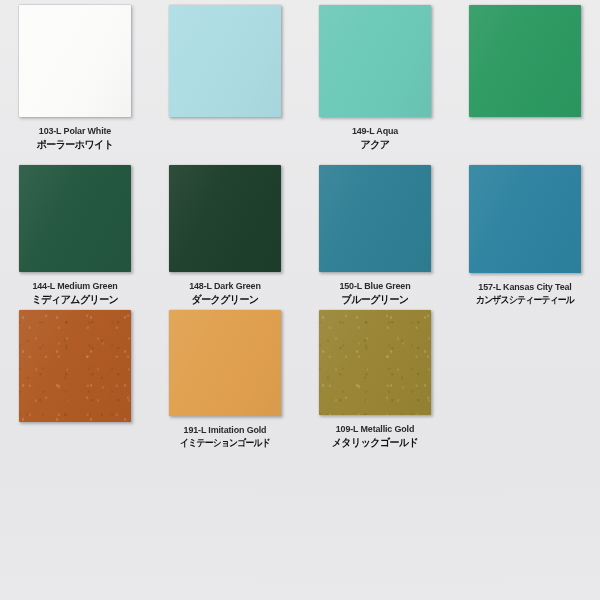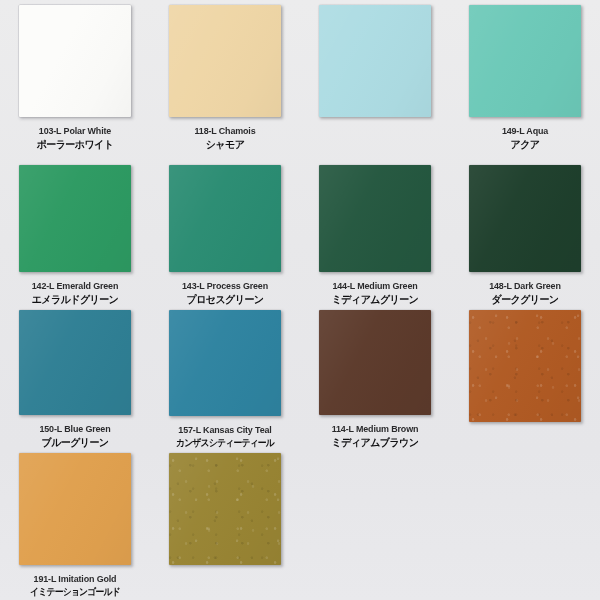--- a/index.html
+++ b/index.html
@@ -137,29 +137,20 @@
       <div class="chip-wrap">
         <div class="chip pale" style="background-color: rgb(252, 252, 250);"></div>
       </div>
       <div class="labels">
         <div class="label-en">103-L Polar White</div>
         <div class="label-ja">ポーラーホワイト</div>
       </div>
     </div>
 
 
-    <div class="swatch-cell row-1">
-      <div class="chip-wrap">
-        <div class="chip" style="background-color: rgb(239, 214, 166);"></div>
-      </div>
-      <div class="labels">
-        <div class="label-en">118-L Chamois</div>
-        <div class="label-ja">シャモア</div>
-      </div>
-    </div>
 
 
     <div class="swatch-cell row-2">
       <div class="chip-wrap">
         <div class="chip" style="background-color: rgb(173, 220, 227);"></div>
       </div>
     </div>
 
     <div class="swatch-cell row-2">
       <div class="chip-wrap">
@@ -168,35 +159,22 @@
       <div class="labels">
         <div class="label-en">149-L Aqua</div>
         <div class="label-ja">アクア</div>
       </div>
     </div>
 
     <div class="swatch-cell row-2">
       <div class="chip-wrap">
         <div class="chip" style="background-color: rgb(45, 154, 98);"></div>
       </div>
-      <div class="labels">
-        <div class="label-en">142-L Emerald Green</div>
-        <div class="label-ja">エメラルドグリーン</div>
-      </div>
-    </div>
-
-    <div class="swatch-cell row-2">
-      <div class="chip-wrap">
-        <div class="chip" style="background-color: rgb(42, 140, 114);"></div>
-      </div>
-      <div class="labels">
-        <div class="label-en">143-L Process Green</div>
-        <div class="label-ja">プロセスグリーン</div>
-      </div>
-    </div>
+    </div>
+
 
     <div class="swatch-cell row-3">
       <div class="chip-wrap">
         <div class="chip" style="background-color: rgb(36, 87, 63);"></div>
       </div>
       <div class="labels">
         <div class="label-en">144-L Medium Green</div>
         <div class="label-ja">ミディアムグリーン</div>
       </div>
     </div>
@@ -224,29 +202,20 @@
     <div class="swatch-cell row-3">
       <div class="chip-wrap">
         <div class="chip" style="background-color: rgb(46, 131, 160);"></div>
       </div>
       <div class="labels">
         <div class="label-en">157-L Kansas City Teal</div>
         <div class="label-ja long">カンザスシティーティール</div>
       </div>
     </div>
 
-    <div class="swatch-cell row-4">
-      <div class="chip-wrap">
-        <div class="chip" style="background-color: rgb(92, 58, 43);"></div>
-      </div>
-      <div class="labels">
-        <div class="label-en">114-L Medium Brown</div>
-        <div class="label-ja">ミディアムブラウン</div>
-      </div>
-    </div>
 
     <div class="swatch-cell row-4">
       <div class="chip-wrap">
         <div class="chip metallic" style="background-color: rgb(176, 90, 35);"></div>
       </div>
     </div>
 
     <div class="swatch-cell row-4">
       <div class="chip-wrap">
         <div class="chip" style="background-color: rgb(224, 160, 78);"></div>
@@ -254,16 +223,20 @@
       <div class="labels">
         <div class="label-en">191-L Imitation Gold</div>
         <div class="label-ja long">イミテーションゴールド</div>
       </div>
     </div>
 
     <div class="swatch-cell row-4">
       <div class="chip-wrap">
         <div class="chip metallic" style="background-color: rgb(152, 132, 51);"></div>
       </div>
+      <div class="labels">
+        <div class="label-en">109-L Metallic Gold</div>
+        <div class="label-ja">メタリックゴールド</div>
+      </div>
     </div>
 
   </div>
 </div>
 
 </body></html>

